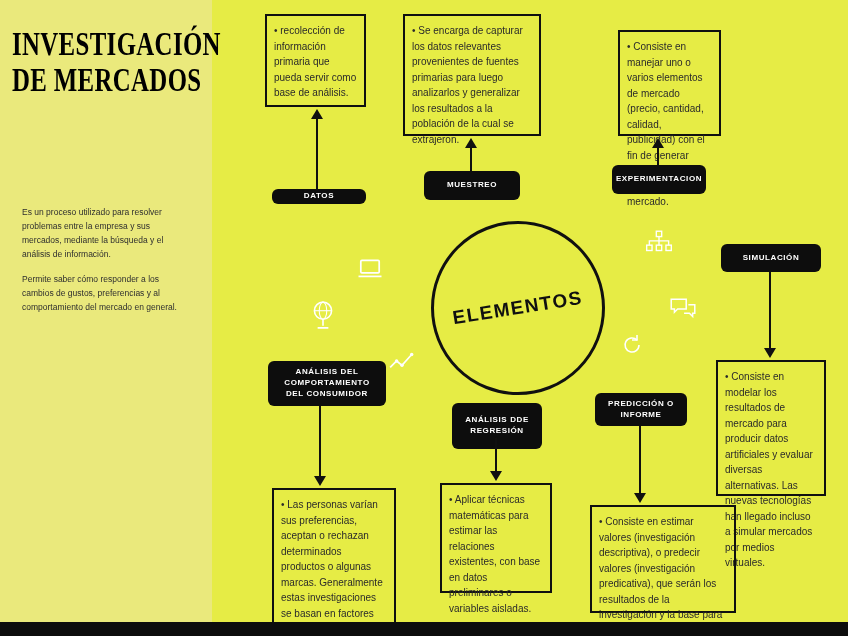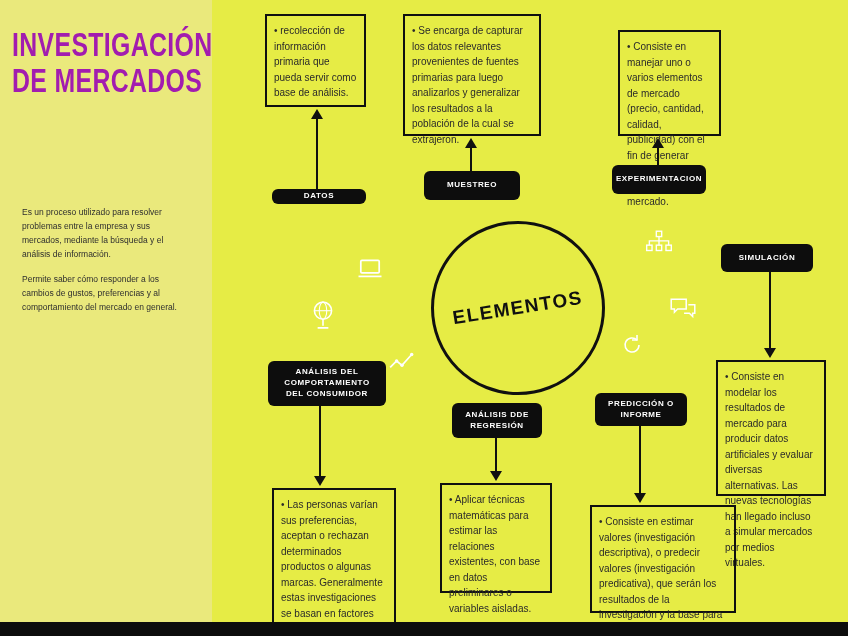--- a/index.html
+++ b/index.html
@@ -1,21 +1,21 @@
 <!DOCTYPE html>
 <html><head>
 <meta charset="utf-8">
 <style>
   html,body{margin:0;padding:0;}
   body{width:848px;height:636px;font-family:"Liberation Sans",sans-serif;}
   .canvas{position:relative;width:848px;height:636px;background:#e6ec45;overflow:hidden;}
 
   
   .sidebar{position:absolute;left:0;top:0;width:212px;height:636px;background:#eae97c;}
-  .title{position:absolute;left:12px;top:26px;margin:0;color:#a21caf;font-weight:800;line-height:1.06;}
+  .title{position:absolute;left:12px;top:26px;margin:0;color:#000000;font-weight:800;line-height:1.06;font-family:Liberation Serif, serif;}
   .title-line{display:block;font-size:34px;transform:scaleX(0.73);transform-origin:left top;white-space:nowrap;letter-spacing:0.5px;}
   .side-para{position:absolute;left:22px;width:168px;margin:0;font-size:8.5px;line-height:1.65;color:#2e2e2e;}
   .side-para.p1{top:205px;}
   .side-para.p2{top:272px;}
 
   
   .desc-box{position:absolute;border:2px solid #101010;padding:7px 7px;box-sizing:border-box;background:transparent;}
   .desc-text{display:block;font-size:10px;line-height:1.55;color:#2a2a2a;}
   .desc-text::before{content:"•  ";}
 
@@ -76,39 +76,39 @@
 
   <div class="desc-box" style="left:618px;top:30px;width:103px;height:106px;">
     <span class="desc-text">Consiste en manejar uno o varios elementos de mercado (precio, cantidad, calidad, publicidad) con el fin de generar datos acerca de reacciones del mercado.</span>
   </div>
   <div class="arrow-head-up" style="left:652px;top:138px;"></div>
   <div class="arrow-line" style="left:657px;top:148px;height:17px;"></div>
   <div class="node-label" style="left:612px;top:165px;width:94px;height:29px;">
     <span>EXPERIMENTACION</span>
   </div>
 
-  <div class="node-label" style="left:721px;top:244px;width:92px;height:28px;">
+  <div class="node-label" style="left:721px;top:244px;width:100px;height:28px;">
     <span>SIMULACIÓN</span>
   </div>
   <div class="arrow-line" style="left:769px;top:272px;height:76px;"></div>
   <div class="arrow-head-down" style="left:764px;top:348px;"></div>
   <div class="desc-box" style="left:716px;top:360px;width:110px;height:136px;">
     <span class="desc-text">Consiste en modelar los resultados de mercado para producir datos artificiales y evaluar diversas alternativas. Las nuevas tecnologías han llegado incluso a simular mercados por medios virtuales.</span>
   </div>
 
   <div class="node-label" style="left:268px;top:361px;width:118px;height:45px;">
     <span>ANÁLISIS DEL COMPORTAMIENTO DEL CONSUMIDOR</span>
   </div>
   <div class="arrow-line" style="left:319px;top:406px;height:70px;"></div>
   <div class="arrow-head-down" style="left:314px;top:476px;"></div>
   <div class="desc-box" style="left:272px;top:488px;width:124px;height:144px;">
     <span class="desc-text">Las personas varían sus preferencias, aceptan o rechazan determinados productos o algunas marcas. Generalmente estas investigaciones se basan en factores de conducta y psicológicos.</span>
   </div>
 
-  <div class="node-label" style="left:452px;top:403px;width:90px;height:35px;">
+  <div class="node-label" style="left:452px;top:403px;width:90px;height:46px;">
     <span>ANÁLISIS DDE REGRESIÓN</span>
   </div>
   <div class="arrow-line" style="left:495px;top:438px;height:33px;"></div>
   <div class="arrow-head-down" style="left:490px;top:471px;"></div>
   <div class="desc-box" style="left:440px;top:483px;width:112px;height:110px;">
     <span class="desc-text">Aplicar técnicas matemáticas para estimar las relaciones existentes, con base en datos preliminares o variables aisladas.</span>
   </div>
 
   <div class="node-label" style="left:595px;top:393px;width:92px;height:33px;">
     <span>PREDICCIÓN O INFORME</span>

